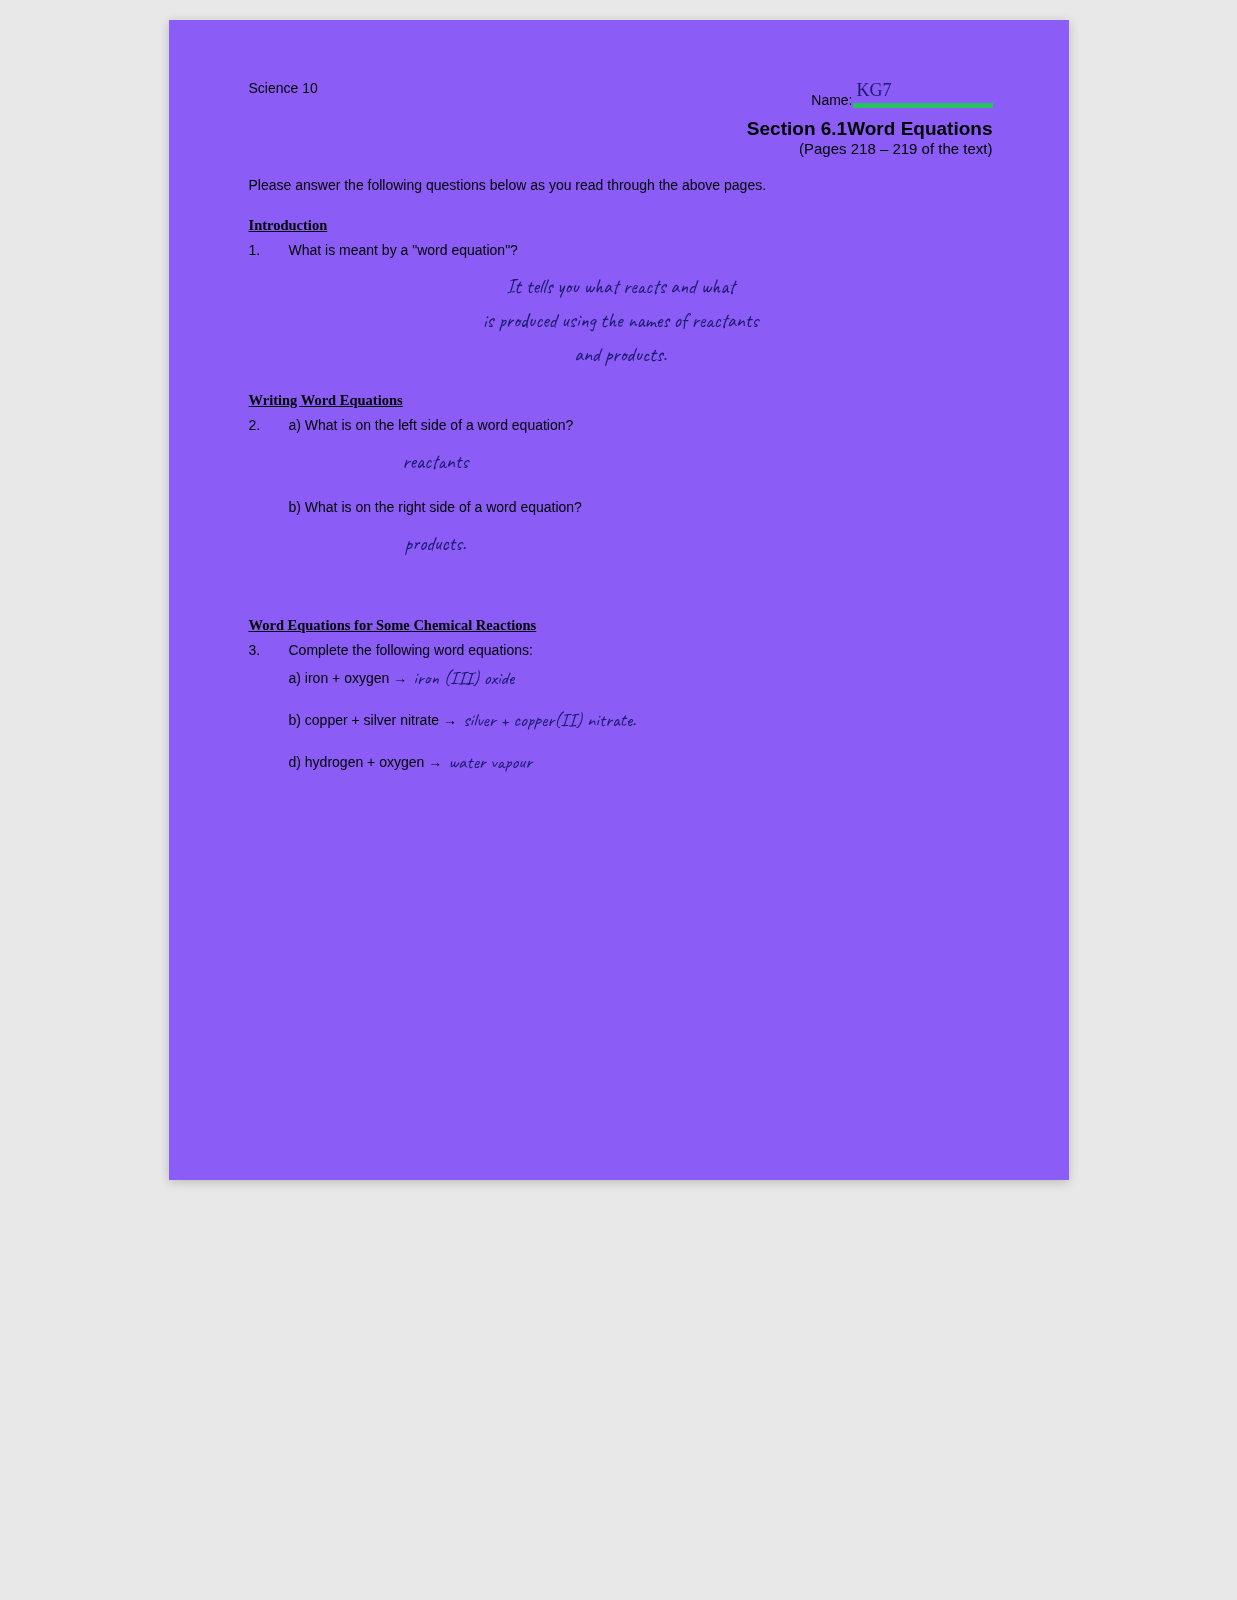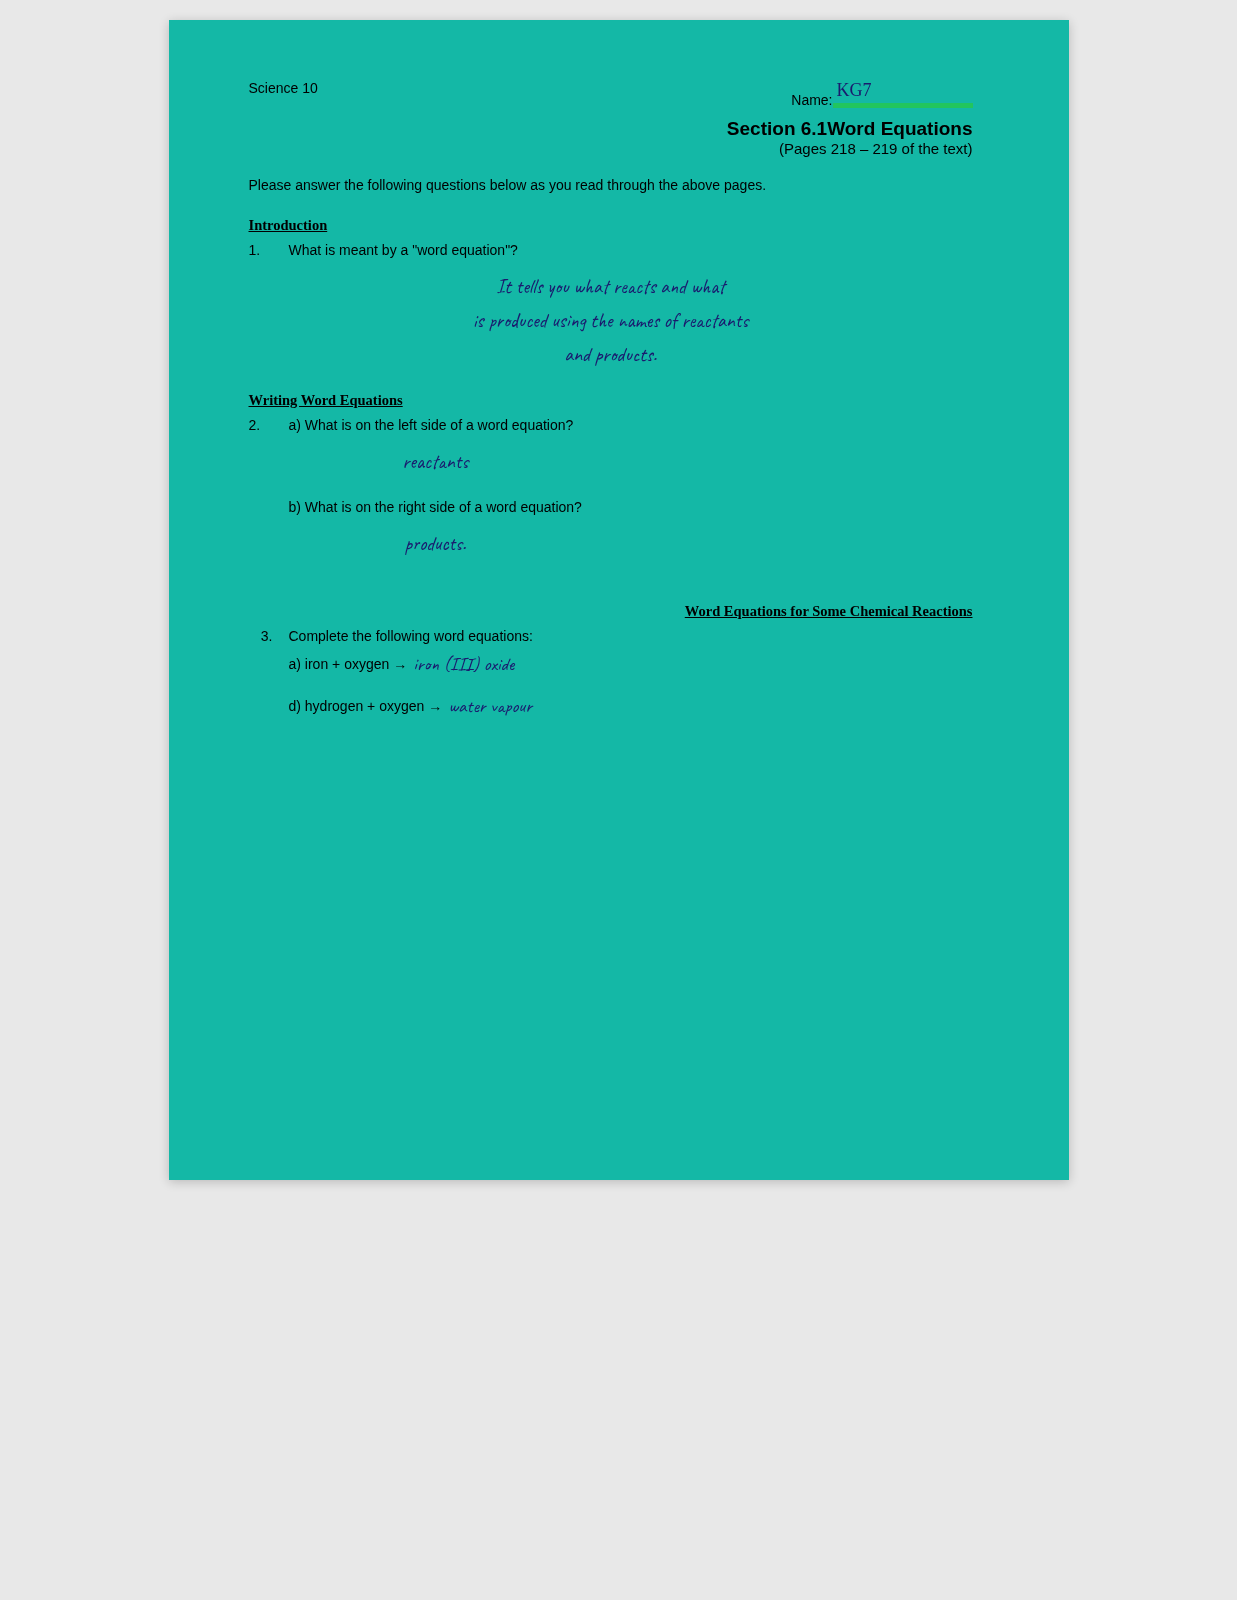--- a/index.html
+++ b/index.html
@@ -11,24 +11,24 @@
     body {
       background: #e8e8e8;
       display: flex;
       justify-content: center;
       align-items: flex-start;
       padding: 20px;
       font-family: 'Times New Roman', Times, serif;
     }
 
     .page {
-      background: #14b8a6;
+      background: #8b5cf6;
       width: 900px;
       min-height: 1160px;
-      padding: 60px 96px 80px 80px;
+      padding: 60px 76px 80px 80px;
       box-shadow: 0 2px 10px rgba(0,0,0,0.2);
       position: relative;
     }
 
     .header-row {
       display: flex;
       justify-content: space-between;
       align-items: flex-start;
       margin-bottom: 10px;
     }
@@ -128,22 +128,21 @@
       margin-left: 40px;
       margin-top: 8px;
       margin-bottom: 18px;
     }
 
     .section-gap {
       margin-top: 20px;
     }
 
     .section-gap-lg {
-      margin-top: 22px;
-      text-align: right;
+      margin-top: 36px;
     }
   </style>
 </head>
 <body>
 
 <div class="page">
 
   <div class="header-row">
     <span class="subject-label">Science 10</span>
     <div class="name-field">
@@ -190,20 +189,24 @@
     <div class="question-row">
       <span class="q-num">3.</span>
       <span class="q-text">Complete the following word equations:</span>
     </div>
 
     <div class="equation-line">
       <span>a) iron + oxygen →</span>
       <span class="handwritten-small">iron (III) oxide</span>
     </div>
 
+    <div class="equation-line">
+      <span>b) copper + silver nitrate →</span>
+      <span class="handwritten-small">silver + copper(II) nitrate.</span>
+    </div>
 
 
     <div class="equation-line">
       <span>d) hydrogen + oxygen →</span>
       <span class="handwritten-small">water vapour</span>
     </div>
 
   </div>
 
 </div>

